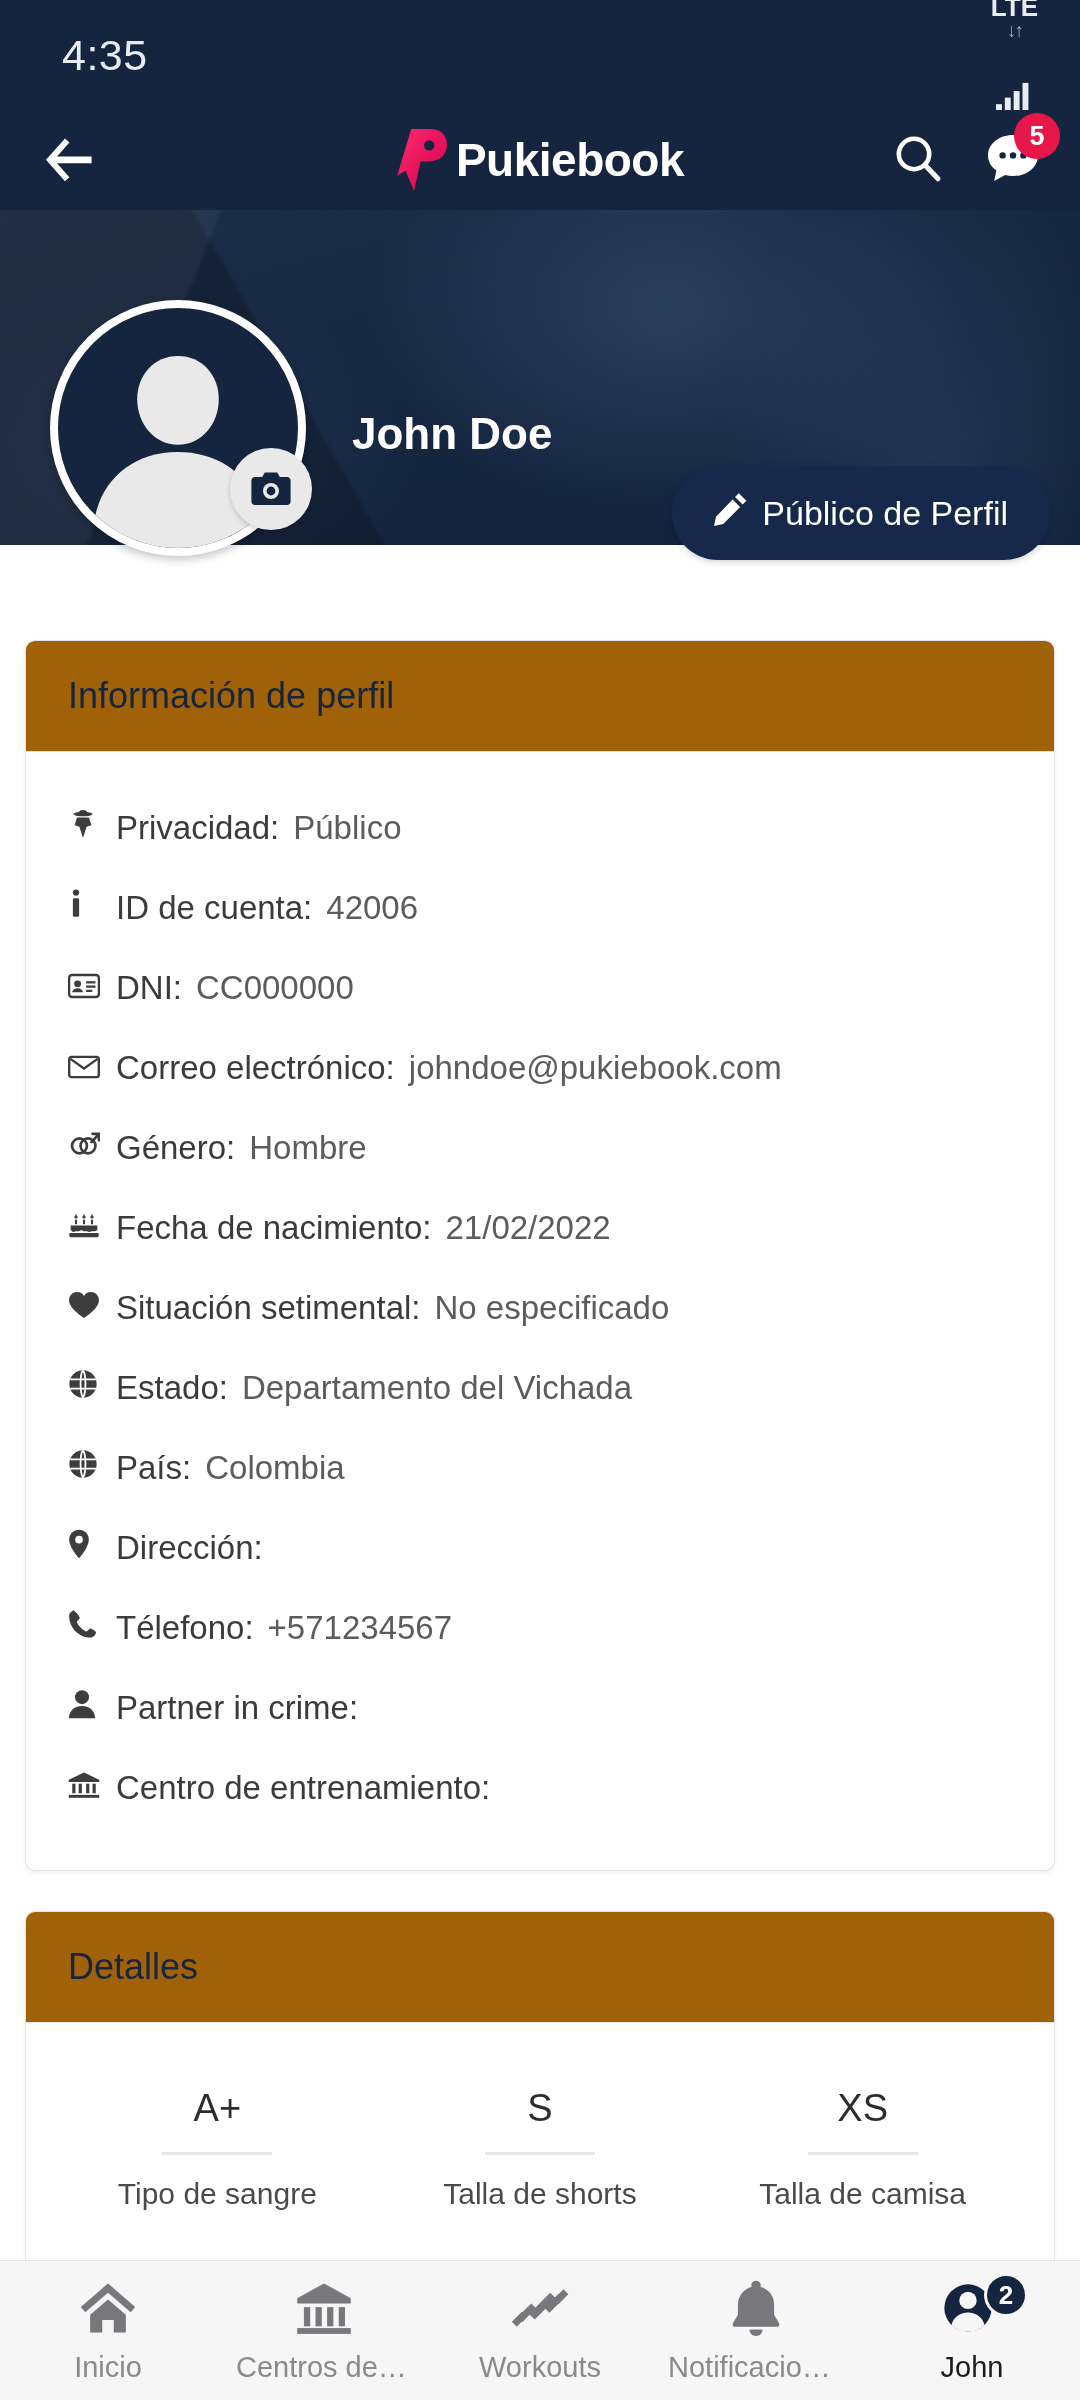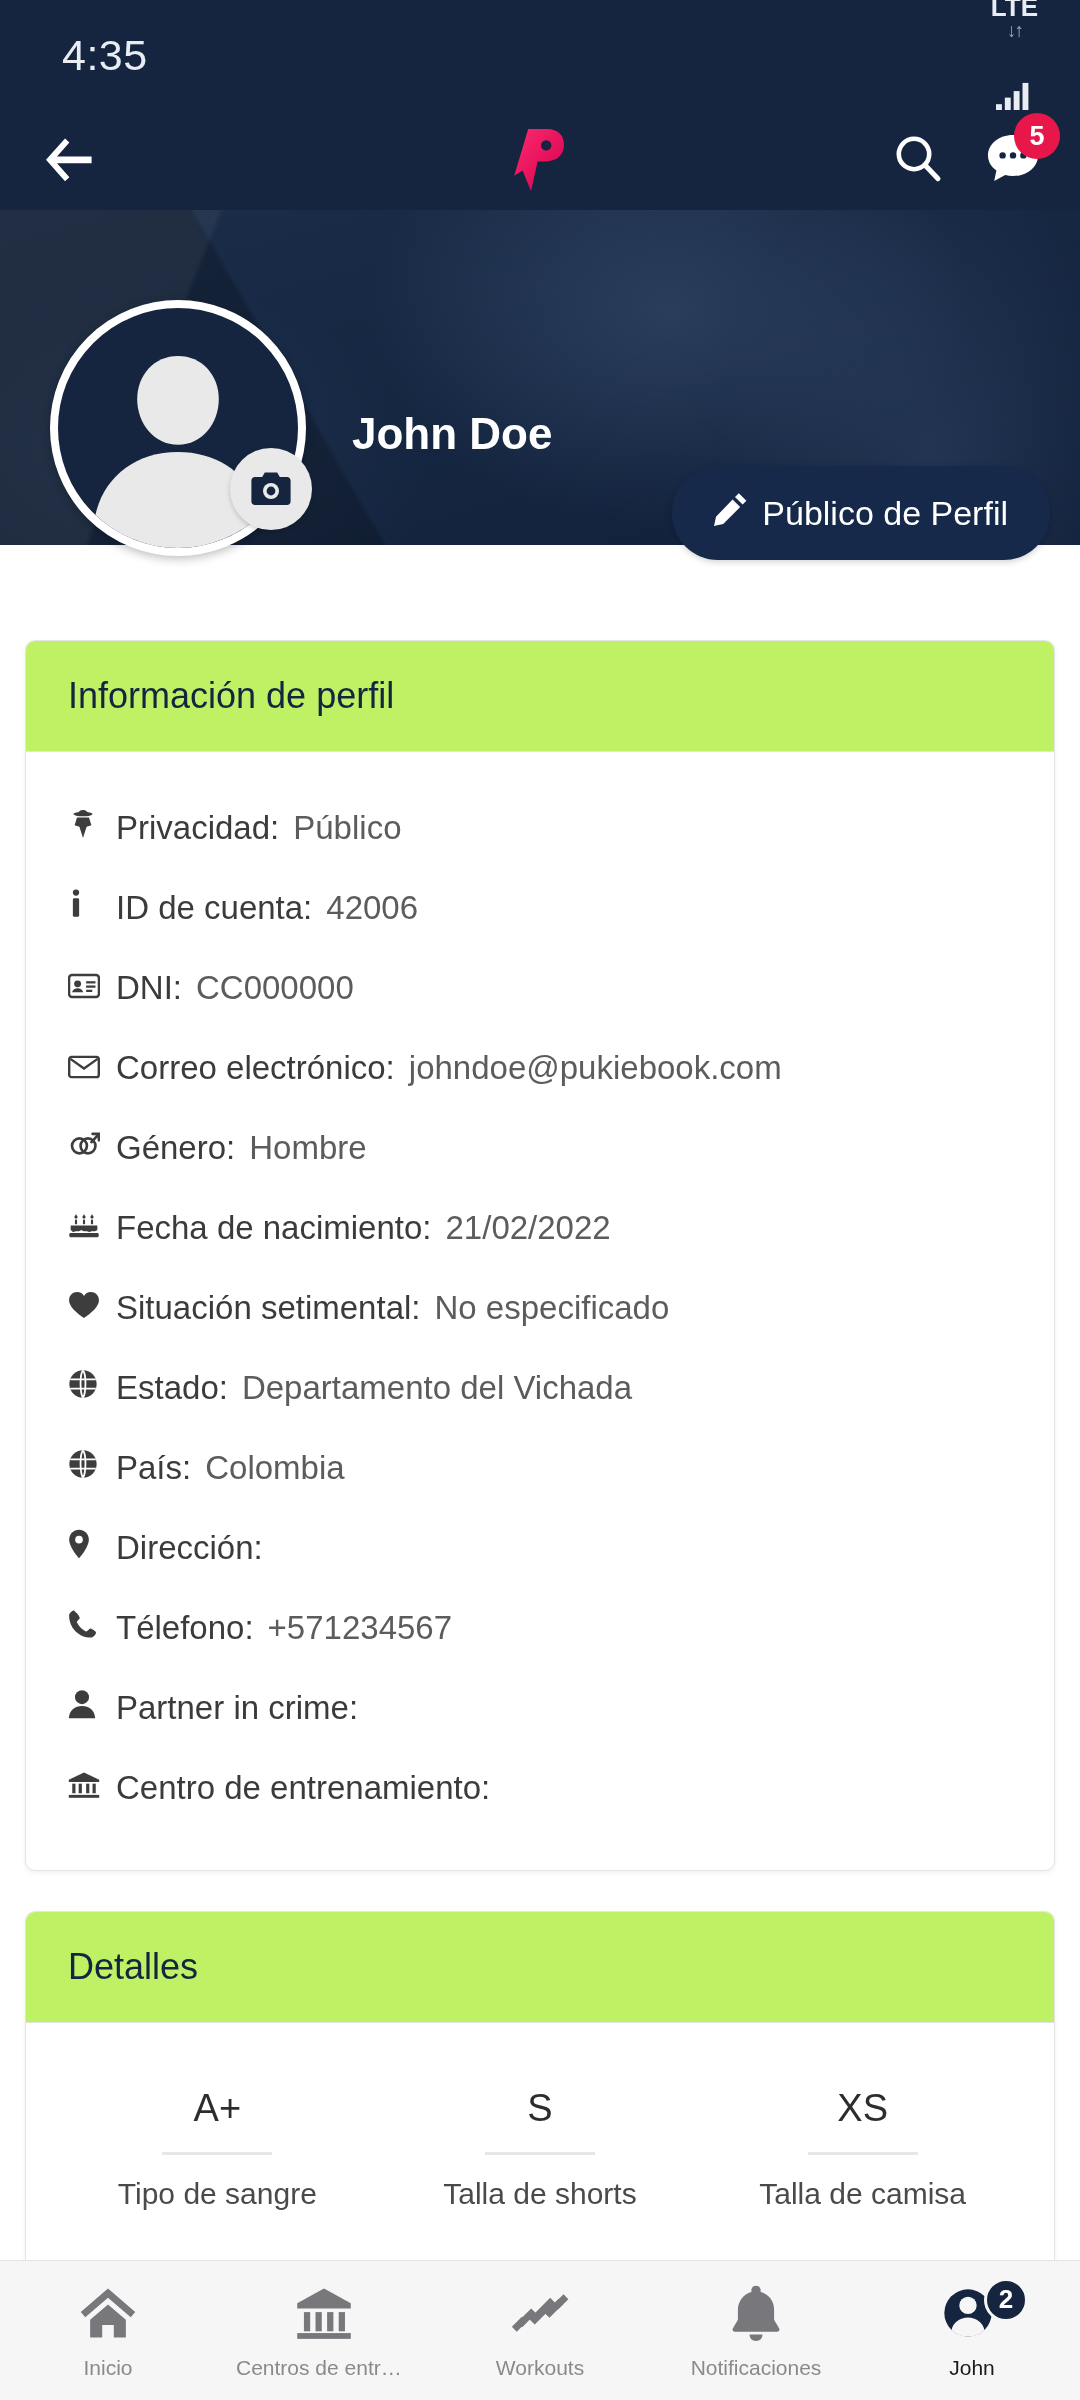--- a/index.html
+++ b/index.html
@@ -93,21 +93,21 @@
 
   
   .content { position:absolute; left:0; right:0; top:600px; bottom:0; overflow:hidden; }
   .card {
     margin:40px 25px 0 25px;
     background:#ffffff; border:1px solid #e4e4e6; border-radius:10px;
     box-shadow:0 2px 5px rgba(0,0,0,.06);
     overflow:hidden;
   }
   .card-header {
-    background:#bef264; border-bottom:1px solid #e4e4e6;
+    background:#a16207; border-bottom:1px solid #e4e4e6;
     padding:34px 42px; color:#15253f; font-size:36px;
   }
   .card-body { padding:36px 42px 42px 42px; }
   .info-row {
     display:flex; align-items:baseline; gap:14px;
     font-size:33px; color:#4b4b4b; padding:21px 0;
   }
   .info-icon { color:#3d3d3d; font-size:31px; width:34px; flex:none; text-align:left; }
   .info-label { color:#3b3b3b; font-weight:normal; }
   .info-value { color:#5c5c5c; }
@@ -131,21 +131,21 @@
     background:#f6f6f7; border-top:1px solid #e3e3e5;
     display:flex; align-items:center; justify-content:space-around;
     z-index:20;
   }
   .navitem {
     display:flex; flex-direction:column; align-items:center; gap:12px;
     width:180px; cursor:pointer; position:relative;
   }
   .navicon { height:62px; display:flex; align-items:center; justify-content:center; }
   .navlabel {
-    font-size:21px; color:#8a8a8e; max-width:176px;
+    font-size:29px; color:#8a8a8e; max-width:176px;
     white-space:nowrap; overflow:hidden; text-overflow:ellipsis; text-align:center;
   }
   .navitem.active .navlabel { color:#1b1b1f; }
   .nav-badge {
     position:absolute; top:-4px; right:34px;
     width:44px; height:44px; border-radius:50%;
     background:#15253f; color:#fff; font-size:26px; font-weight:bold;
     display:flex; align-items:center; justify-content:center;
     border:3px solid #f6f6f7;
   }
@@ -200,20 +200,21 @@
           <defs>
             <linearGradient id="pg" x1="0" y1="0" x2="1" y2="1">
               <stop offset="0%" stop-color="#ff2a6d"></stop>
               <stop offset="100%" stop-color="#d1004f"></stop>
             </linearGradient>
           </defs>
           <path d="M7.6 0h9.6c5.2 0 8.3 3.2 8.3 7.8 0 5.1-3.5 8.4-9 8.4h-4.2L9 31 4.8 20.8 0.6 23.4 7.6 0z" fill="url(#pg)"></path>
           <circle cx="16.6" cy="8.2" r="2.6" fill="#15253f"></circle>
         </svg>
       </div>
+      <div class="brand-name">Pukiebook</div>
     </div>
     <div class="appbar-right">
       <span>
         <svg width="52" height="52" viewBox="0 0 26 26">
           <circle cx="11" cy="11" r="7.6" fill="none" stroke="#ffffff" stroke-width="2.3"></circle>
           <line x1="16.6" y1="16.6" x2="23" y2="23.4" stroke="#ffffff" stroke-width="2.5" stroke-linecap="round"></line>
         </svg>
       </span>
       <span class="badge-wrap">
         <svg width="54" height="50" viewBox="0 0 27 25">

